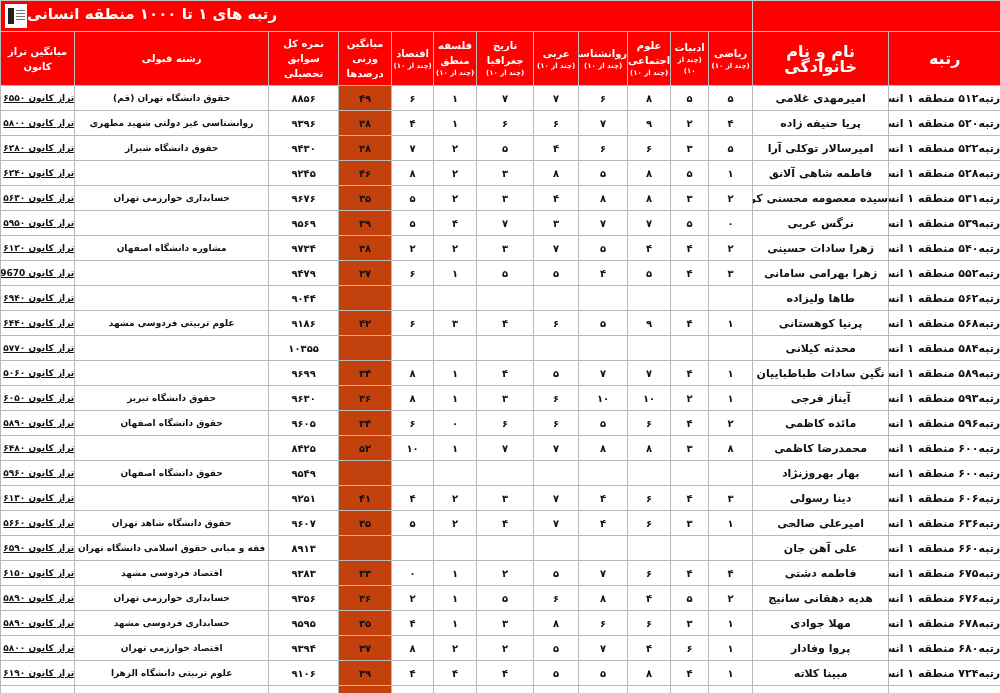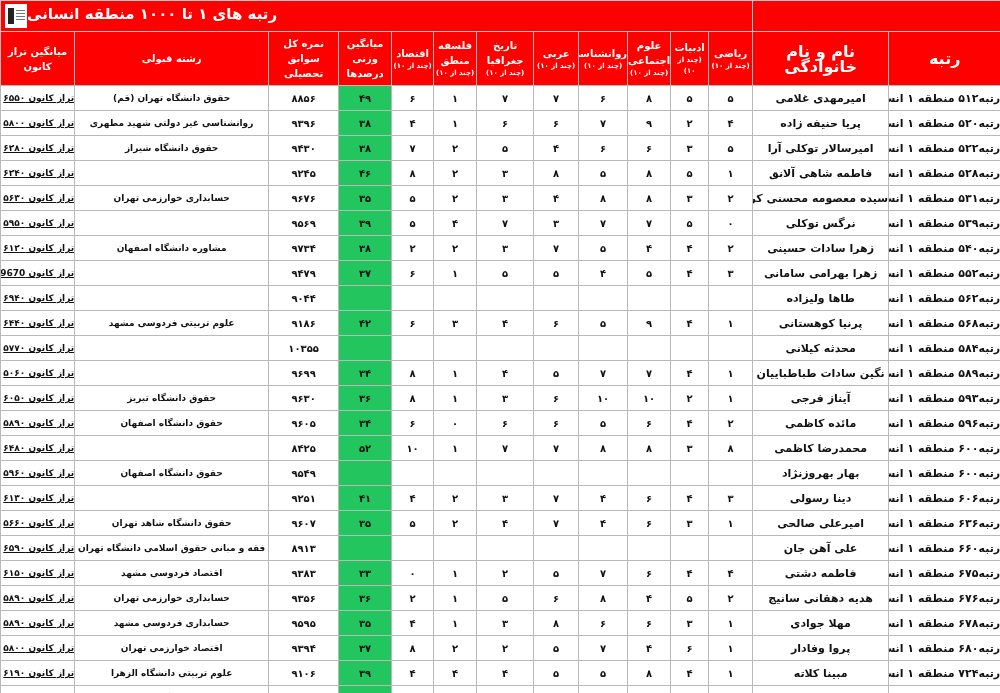--- a/index.html
+++ b/index.html
@@ -23,21 +23,21 @@
     .logo-cell { text-align: left !important; padding-left: 4px !important; }
     .logo { display: inline-block; width: 22px; height: 24px; background: #ffffff; vertical-align: middle; position: relative; }
     .logo::before { content: ""; position: absolute; left: 3px; top: 4px; width: 6px; height: 16px; background: #222; }
     .logo::after { content: ""; position: absolute; left: 11px; top: 6px; width: 9px; height: 12px; background: repeating-linear-gradient(#777 0 1px, #fff 1px 3px); }
     tr.head-row td { height: 53px; background: #ff0000; color: #ffffff; font-weight: bold; font-size: 10px; line-height: 15px; white-space: normal; }
     tr.head-row td.big { font-size: 16px; }
     .sub { display: block; font-size: 7px; line-height: 11px; font-weight: bold; }
     tr.data-row td { height: 24px; font-size: 10px; font-weight: bold; color: #111; }
     td.rank { color: #1f6fbf; font-size: 11px !important; }
     td.name { font-size: 11px !important; }
-    td.wavg { background: #22c55e; }
+    td.wavg { background: #c2410c; }
     td.field { font-size: 9px !important; }
     td.kanoon { font-size: 9px !important; text-align: left !important; padding-left: 6px !important; text-decoration: underline; }
   </style>
 </head>
 <body>
 
 <table class="grid">
   <colgroup>
     <col style="width:112px">
       <col style="width:136px">
@@ -153,21 +153,21 @@
         <td>۳</td>
         <td>۲</td>
         <td>۵</td>
         <td class="wavg">۳۵</td>
         <td>۹۶۷۶</td>
         <td class="field">حسابداری خوارزمی تهران</td>
         <td class="kanoon">تراز کانون ۵۶۳۰</td>
       </tr>
       <tr class="data-row">
         <td class="rank">رتبه۵۳۹ منطقه ۱ انسانی</td>
-        <td class="name">نرگس توکلی</td>
+        <td class="name">نرگس عربی</td>
         <td>۰</td>
         <td>۵</td>
         <td>۷</td>
         <td>۷</td>
         <td>۳</td>
         <td>۷</td>
         <td>۴</td>
         <td>۵</td>
         <td class="wavg">۳۹</td>
         <td>۹۵۶۹</td>

